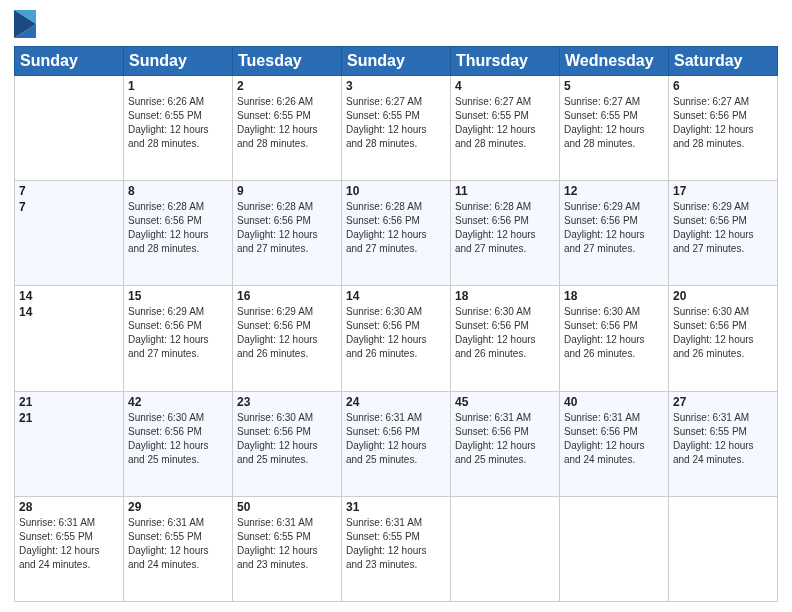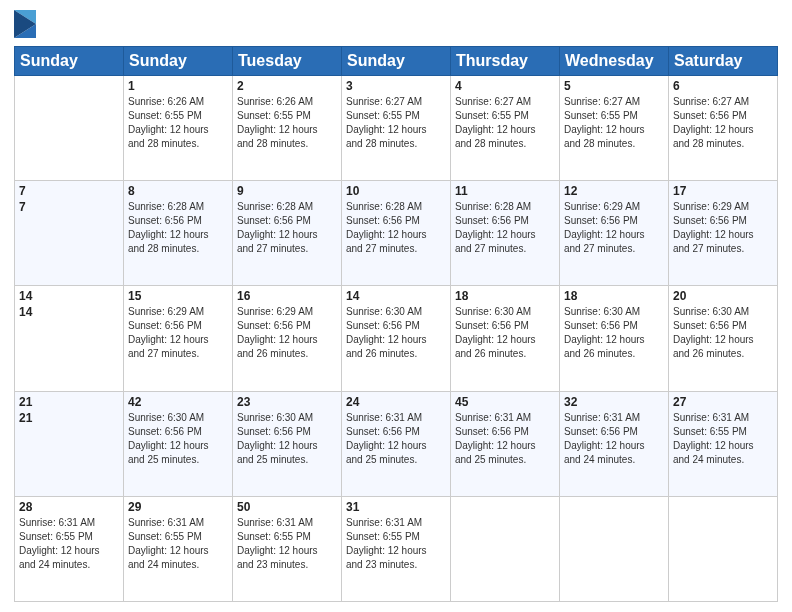--- a/index.html
+++ b/index.html
@@ -246,21 +246,21 @@
           </td>
           <td>
             <span class="day-num">24</span>
             <div class="day-info">Sunrise: 6:31 AM<br>Sunset: 6:56 PM<br>Daylight: 12 hours<br>and 25 minutes.</div>
           </td>
           <td>
             <span class="day-num">45</span>
             <div class="day-info">Sunrise: 6:31 AM<br>Sunset: 6:56 PM<br>Daylight: 12 hours<br>and 25 minutes.</div>
           </td>
           <td>
-            <span class="day-num">32</span>
+            <span class="day-num">40</span>
             <div class="day-info">Sunrise: 6:31 AM<br>Sunset: 6:56 PM<br>Daylight: 12 hours<br>and 24 minutes.</div>
           </td>
           <td>
             <span class="day-num">27</span>
             <div class="day-info">Sunrise: 6:31 AM<br>Sunset: 6:55 PM<br>Daylight: 12 hours<br>and 24 minutes.</div>
           </td>
         </tr>
         <tr>
           <td>
             <span class="day-num">28</span>

